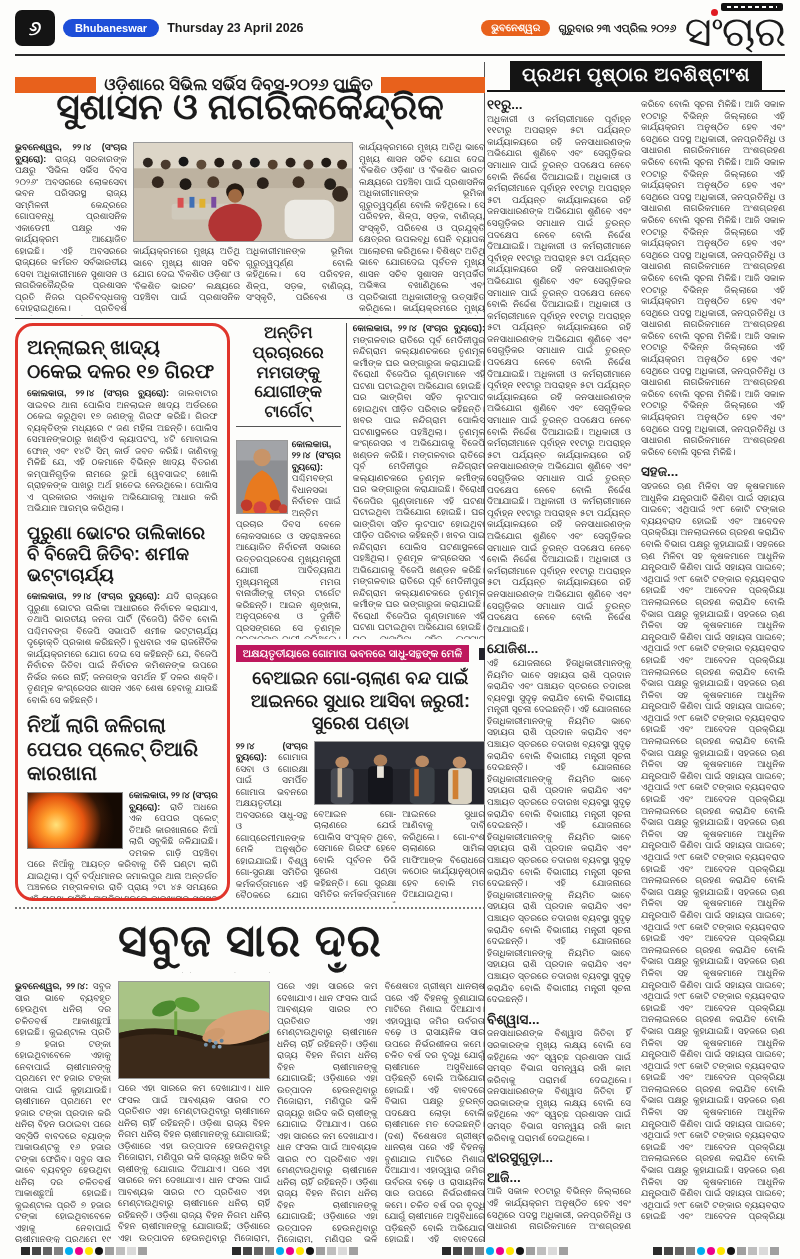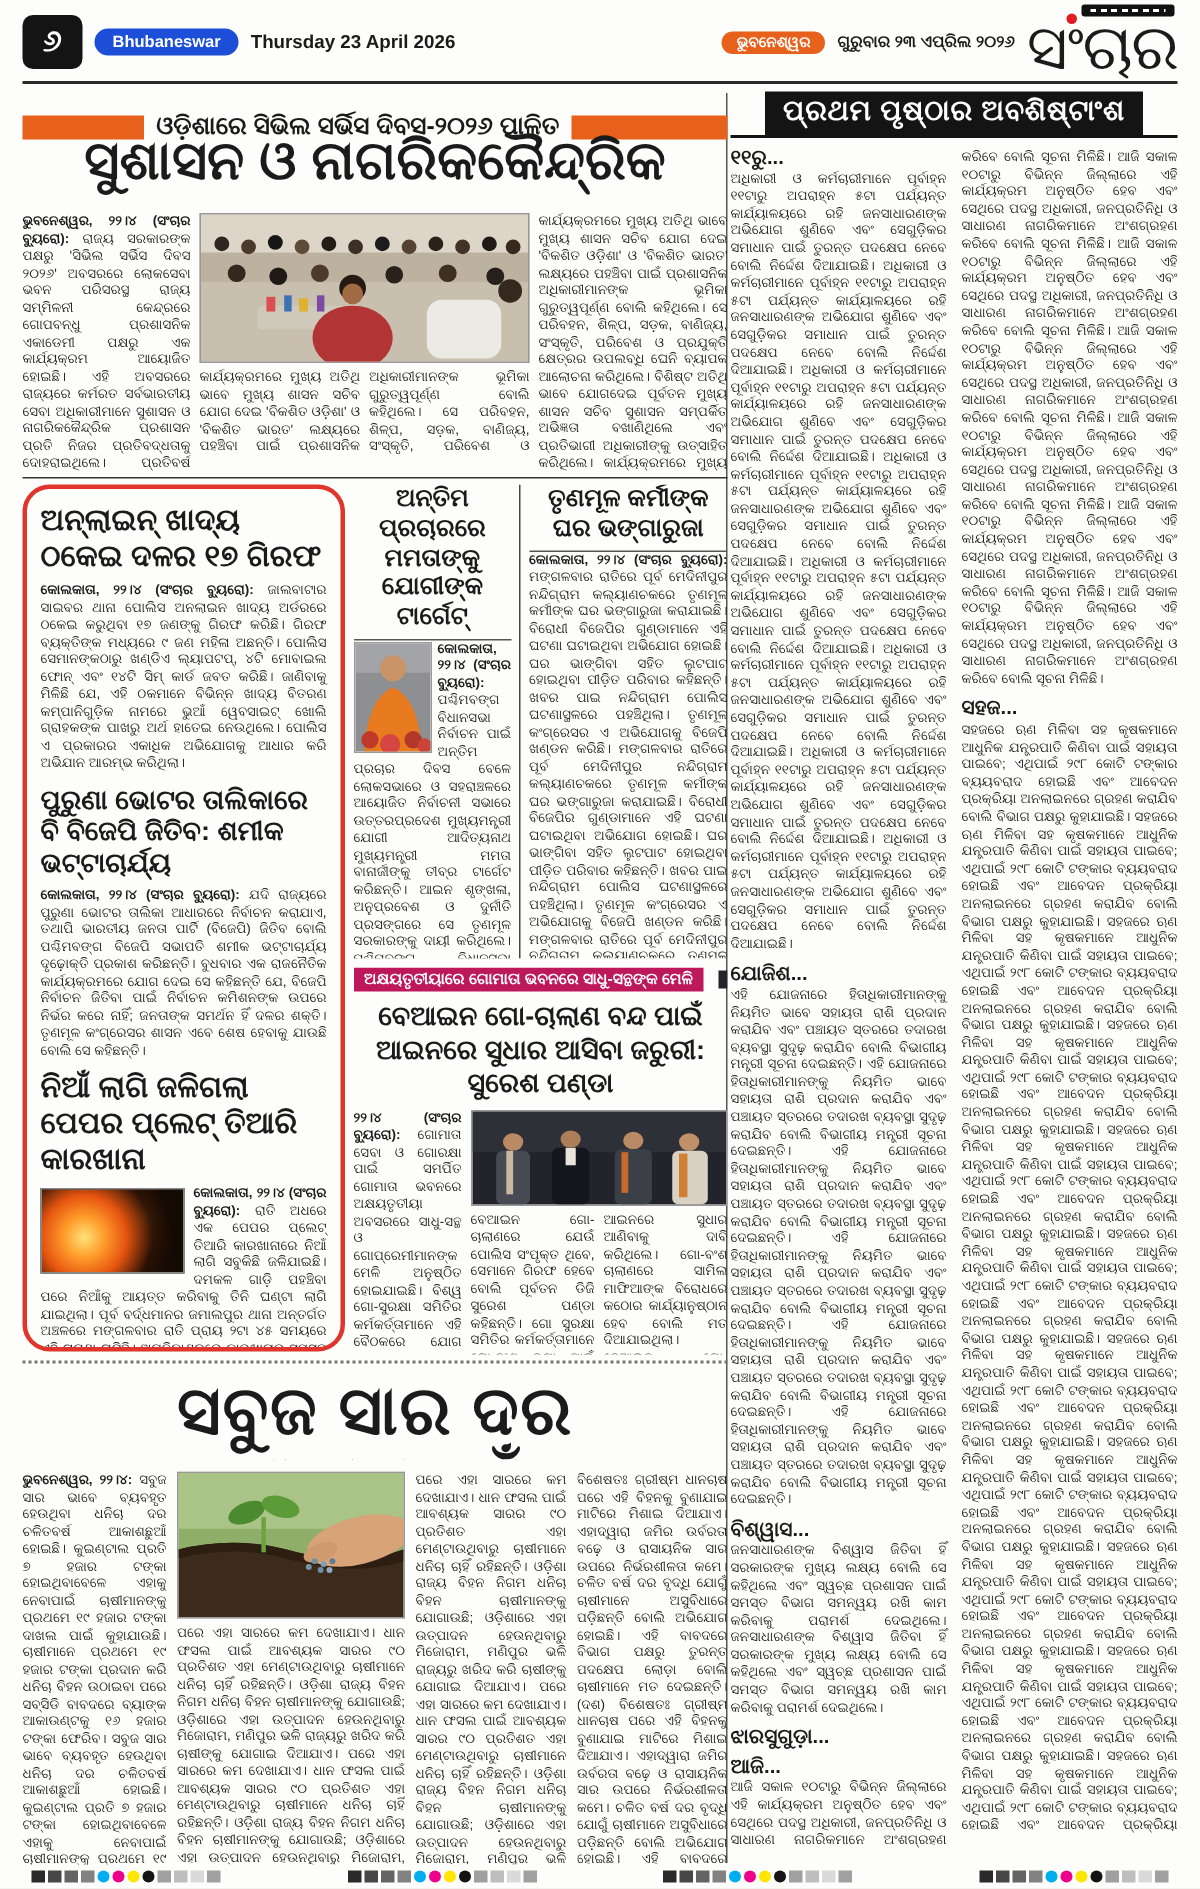--- a/index.html
+++ b/index.html
@@ -47,21 +47,21 @@
 .midband{position:absolute;left:0;top:263px;width:100%;height:580px;display:flex;gap:6px}
 .redbox{width:238px;height:578px;border:3px solid #e0352b;border-radius:18px;padding:8px 9px;overflow:hidden}
 .boxhead{font-size:20px;font-weight:bold;line-height:1.18;margin:2px 0 5px}
 .boxhead.sm{font-size:18px}
 .boxbody{margin-bottom:8px}
 .firephoto{float:left;width:96px;height:57px;margin:2px 6px 2px 0;border:1px solid #888;background:radial-gradient(circle at 30% 58%,#ffe27a 0,#ff9e2c 18%,#e65510 38%,rgba(40,16,4,.92) 62%,#150a03 80%),radial-gradient(circle at 72% 35%,rgba(255,170,70,.85) 0,rgba(130,45,10,.5) 30%,transparent 55%),#120803}
 .midcols{flex:1;display:flex;flex-direction:column}
 .midrow{display:flex;height:316px;overflow:hidden}
 .yogicol{width:110px;padding-right:5px;overflow:hidden}
 .tmccol{flex:1;border-left:1px solid #444;padding-left:6px;overflow:hidden}
-.midhead{font-size:16.5px;font-weight:bold;text-align:center;line-height:1.2;margin-bottom:0;border-bottom:1px solid #555;padding-bottom:4px}
+.midhead{font-size:16.5px;font-weight:bold;text-align:center;line-height:1.2;margin-bottom:12px;border-bottom:1px solid #555;padding-bottom:4px}
 .yogiphoto{float:left;width:52px;height:74px;margin:1px 4px 2px 0;border:1px solid #999}
 .cowsec{margin-top:6px;height:258px;overflow:hidden}
 .cowkick{display:flex;align-items:center;gap:5px}
 .cowkick-label{background:#be185d;color:#fff;font-size:10.5px;font-weight:bold;padding:2px 7px;white-space:nowrap}
 .cowkick-line{flex:1;height:3px;background:#5a5a66}
 .cowkick-end{width:6px;height:12px;background:#23232b}
 .cowhead{font-size:18px;font-weight:bold;text-align:center;line-height:1.25;margin:5px 0 6px}
 .cowbody{display:flex;gap:6px;height:186px;overflow:hidden}
 .cowleft{width:72px;overflow:hidden}
 .cowright{flex:1;display:flex;flex-direction:column}
@@ -209,21 +209,20 @@
                 <circle cx="10" cy="66" r="6" fill="#c0392b"></circle>
                   <circle cx="24" cy="69" r="7" fill="#d64541"></circle>
                   <circle cx="40" cy="66" r="6" fill="#b3362a"></circle>
                   <circle cx="48" cy="70" r="5" fill="#c74437"></circle>
               </svg>
               <b class="dl">କୋଲକାତା, ୨୨।୪ (ସଂଚାର ବ୍ୟୁରୋ):</b>
               <span>ପଶ୍ଚିମବଙ୍ଗ ବିଧାନସଭା ନିର୍ବାଚନ ପାଇଁ ଅନ୍ତିମ ପ୍ରଚାର ଦିବସ ବେଳେ ଲୋକସଭାରେ ଓ ସହରାଞ୍ଚଳରେ ଆୟୋଜିତ ନିର୍ବାଚନୀ ସଭାରେ ଉତ୍ତରପ୍ରଦେଶ ମୁଖ୍ୟମନ୍ତ୍ରୀ ଯୋଗୀ ଆଦିତ୍ୟନାଥ ମୁଖ୍ୟମନ୍ତ୍ରୀ ମମତା ବାନାର୍ଜୀଙ୍କୁ ତୀବ୍ର ଟାର୍ଗେଟ କରିଛନ୍ତି। ଆଇନ ଶୃଙ୍ଖଳା, ଅନୁପ୍ରବେଶ ଓ ଦୁର୍ନୀତି ପ୍ରସଙ୍ଗରେ ସେ ତୃଣମୂଳ ସରକାରଙ୍କୁ ଦାୟୀ କରିଥିଲେ। ପଶ୍ଚିମବଙ୍ଗ ବିଧାନସଭା ନିର୍ବାଚନ ପାଇଁ ଅନ୍ତିମ ପ୍ରଚାର ଦିବସ ବେଳେ ଲୋକସଭାରେ ଓ ସହରାଞ୍ଚଳରେ ଆୟୋଜିତ ନିର୍ବାଚନୀ ସଭାରେ ଉତ୍ତରପ୍ରଦେଶ ମୁଖ୍ୟମନ୍ତ୍ରୀ ଯୋଗୀ ଆଦିତ୍ୟନାଥ ମୁଖ୍ୟମନ୍ତ୍ରୀ ମମତା ବାନାର୍ଜୀଙ୍କୁ ତୀବ୍ର ଟାର୍ଗେଟ କରିଛନ୍ତି। ଆଇନ ଶୃଙ୍ଖଳା, ଅନୁପ୍ରବେଶ ଓ ଦୁର୍ନୀତି ପ୍ରସଙ୍ଗରେ ସେ ତୃଣମୂଳ ସରକାରଙ୍କୁ ଦାୟୀ କରିଥିଲେ। ପଶ୍ଚିମବଙ୍ଗ ବିଧାନସଭା ନିର୍ବାଚନ ପାଇଁ ଅନ୍ତିମ ପ୍ରଚାର ଦିବସ ବେଳେ ଲୋକସଭାରେ ଓ ସହରାଞ୍ଚଳରେ ଆୟୋଜିତ ନିର୍ବାଚନୀ ସଭାରେ ଉତ୍ତରପ୍ରଦେଶ ମୁଖ୍ୟମନ୍ତ୍ରୀ ଯୋଗୀ ଆଦିତ୍ୟନାଥ ମୁଖ୍ୟମନ୍ତ୍ରୀ ମମତା ବାନାର୍ଜୀଙ୍କୁ ତୀବ୍ର ଟାର୍ଗେଟ କରିଛନ୍ତି। ଆଇନ ଶୃଙ୍ଖଳା, ଅନୁପ୍ରବେଶ ଓ ଦୁର୍ନୀତି ପ୍ରସଙ୍ଗରେ ସେ ତୃଣମୂଳ ସରକାରଙ୍କୁ ଦାୟୀ କରିଥିଲେ।</span>
             </div>
           </div>
           <div class="tmccol">
-            <h3 class="midhead">ତୃଣମୂଳ କର୍ମୀଙ୍କ ଘର ଭଙ୍ଗାରୁଜା</h3>
             <div class="bodytext">
               <b class="dl">କୋଲକାତା, ୨୨।୪ (ସଂଚାର ବ୍ୟୁରୋ):</b>
               <span>ମଙ୍ଗଳବାର ରାତିରେ ପୂର୍ବ ମେଦିନୀପୁର ନନ୍ଦିଗ୍ରାମ କଲ୍ୟାଣଚକରେ ତୃଣମୂଳ କର୍ମୀଙ୍କ ଘର ଭଙ୍ଗାରୁଜା କରାଯାଇଛି। ବିରୋଧୀ ବିଜେପିର ଗୁଣ୍ଡାମାନେ ଏହି ଘଟଣା ଘଟାଇଥିବା ଅଭିଯୋଗ ହୋଇଛି। ଘର ଭାଙ୍ଗିବା ସହିତ ଲୁଟପାଟ ହୋଇଥିବା ପୀଡ଼ିତ ପରିବାର କହିଛନ୍ତି। ଖବର ପାଇ ନନ୍ଦିଗ୍ରାମ ପୋଲିସ ଘଟଣାସ୍ଥଳରେ ପହଞ୍ଚିଥିଲା। ତୃଣମୂଳ କଂଗ୍ରେସର ଏ ଅଭିଯୋଗକୁ ବିଜେପି ଖଣ୍ଡନ କରିଛି। ମଙ୍ଗଳବାର ରାତିରେ ପୂର୍ବ ମେଦିନୀପୁର ନନ୍ଦିଗ୍ରାମ କଲ୍ୟାଣଚକରେ ତୃଣମୂଳ କର୍ମୀଙ୍କ ଘର ଭଙ୍ଗାରୁଜା କରାଯାଇଛି। ବିରୋଧୀ ବିଜେପିର ଗୁଣ୍ଡାମାନେ ଏହି ଘଟଣା ଘଟାଇଥିବା ଅଭିଯୋଗ ହୋଇଛି। ଘର ଭାଙ୍ଗିବା ସହିତ ଲୁଟପାଟ ହୋଇଥିବା ପୀଡ଼ିତ ପରିବାର କହିଛନ୍ତି। ଖବର ପାଇ ନନ୍ଦିଗ୍ରାମ ପୋଲିସ ଘଟଣାସ୍ଥଳରେ ପହଞ୍ଚିଥିଲା। ତୃଣମୂଳ କଂଗ୍ରେସର ଏ ଅଭିଯୋଗକୁ ବିଜେପି ଖଣ୍ଡନ କରିଛି। ମଙ୍ଗଳବାର ରାତିରେ ପୂର୍ବ ମେଦିନୀପୁର ନନ୍ଦିଗ୍ରାମ କଲ୍ୟାଣଚକରେ ତୃଣମୂଳ କର୍ମୀଙ୍କ ଘର ଭଙ୍ଗାରୁଜା କରାଯାଇଛି। ବିରୋଧୀ ବିଜେପିର ଗୁଣ୍ଡାମାନେ ଏହି ଘଟଣା ଘଟାଇଥିବା ଅଭିଯୋଗ ହୋଇଛି। ଘର ଭାଙ୍ଗିବା ସହିତ ଲୁଟପାଟ ହୋଇଥିବା ପୀଡ଼ିତ ପରିବାର କହିଛନ୍ତି। ଖବର ପାଇ ନନ୍ଦିଗ୍ରାମ ପୋଲିସ ଘଟଣାସ୍ଥଳରେ ପହଞ୍ଚିଥିଲା। ତୃଣମୂଳ କଂଗ୍ରେସର ଏ ଅଭିଯୋଗକୁ ବିଜେପି ଖଣ୍ଡନ କରିଛି।</span>
             </div>
           </div>
         </div>
 
         <div class="cowsec">
           <div class="cowkick">
             <span class="cowkick-label">ଅକ୍ଷୟତୃତୀୟାରେ ଗୋମାତା ଭବନରେ ସାଧୁ-ସନ୍ଥଙ୍କ ମେଳି</span>

